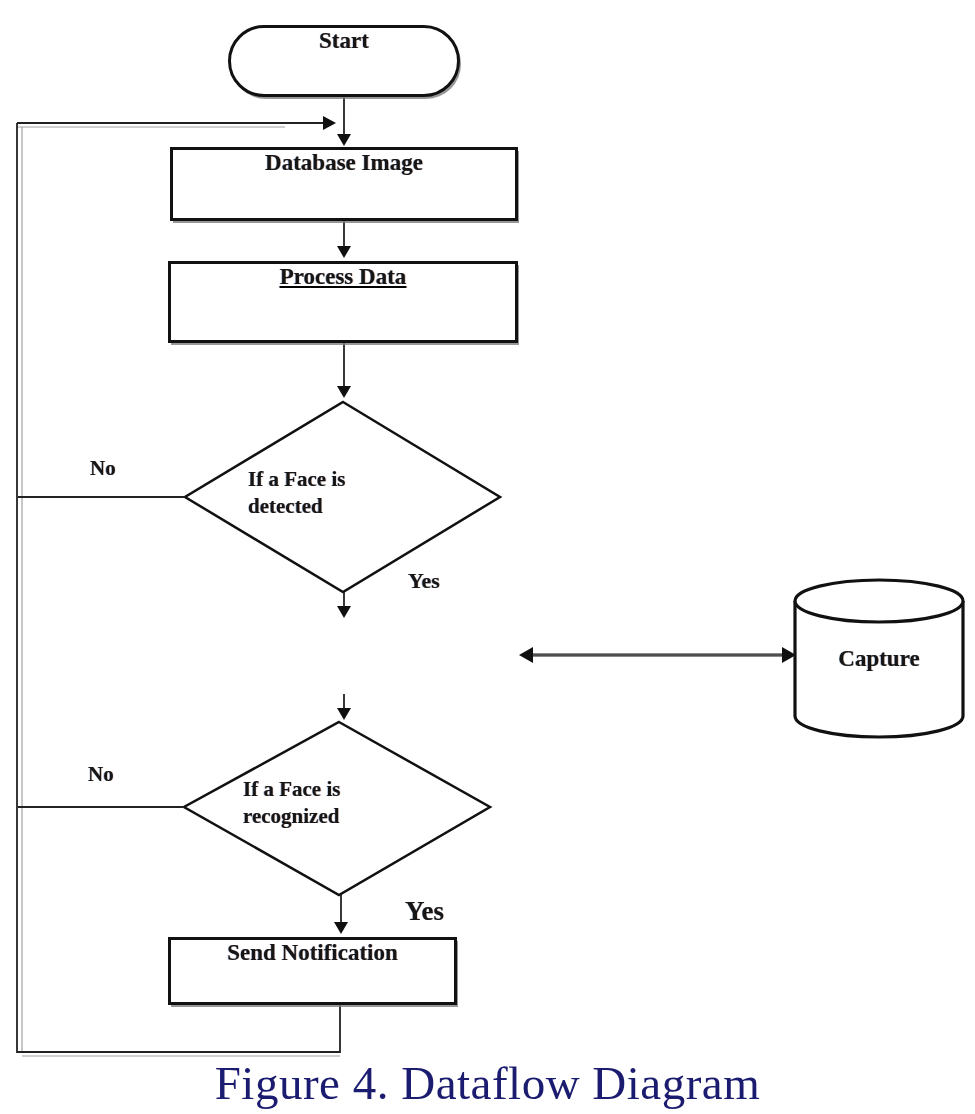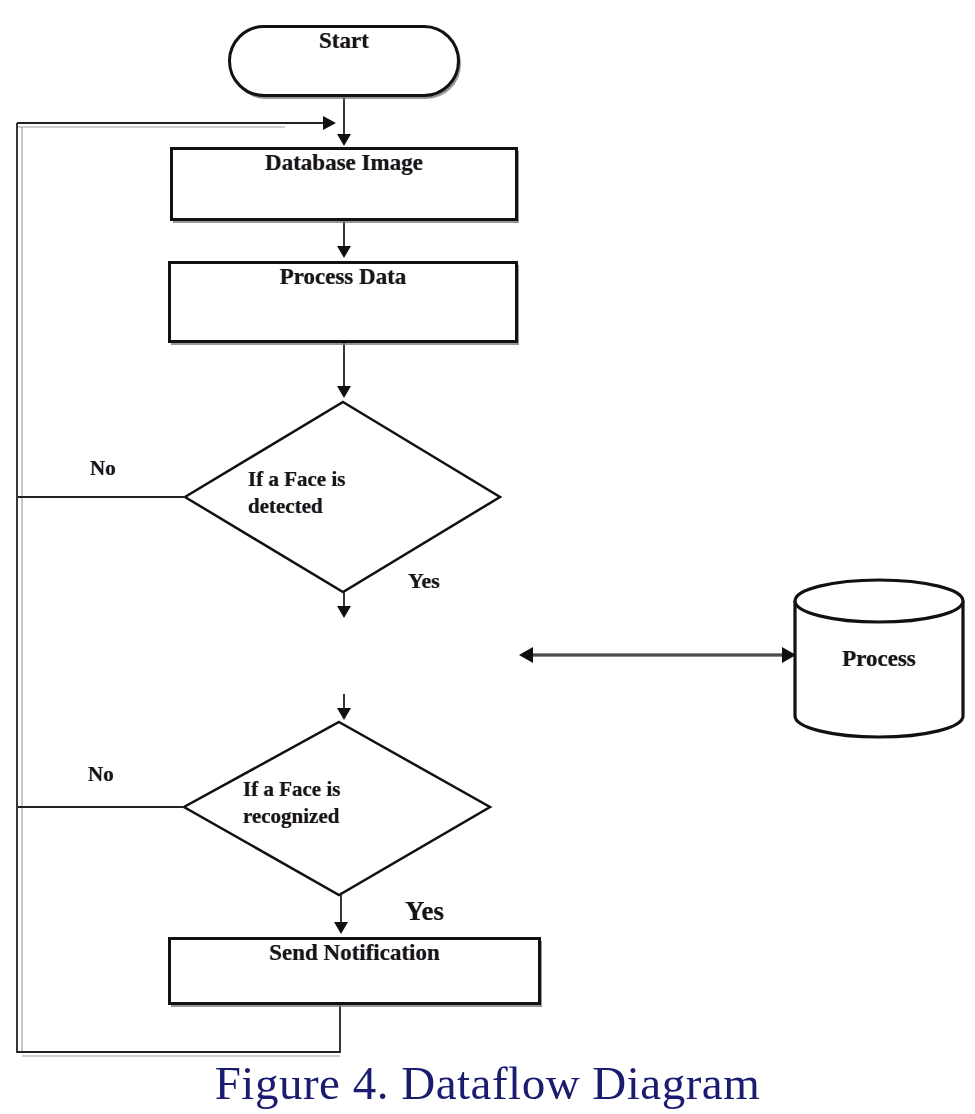--- a/index.html
+++ b/index.html
@@ -108,42 +108,42 @@
   </svg>
 
   <div class="node stadium" style="left:228px;top:25px;width:232px;height:72px;">
     <span class="node-label">Start</span>
   </div>
 
   <div class="node" style="left:170px;top:147px;width:348px;height:74px;">
     <span class="node-label">Database Image</span>
   </div>
 
-  <div class="node" style="left:168px;top:261px;width:350px;height:82px;">
+  <div class="node" style="left:168px;top:261px;width:350px;height:82px;text-decoration:underline;">
     <span class="node-label">Process Data</span>
   </div>
 
   <div class="diamond-label" style="left:248px;top:466px;width:195px;">
     <div>If a Face is</div>
     <div>detected</div>
   </div>
 
   <span class="free-label" style="left:90px;top:456px;font-size:21px;">No</span>
   <span class="free-label" style="left:408px;top:568px;font-size:22px;">Yes</span>
 
 
-  <span class="free-label" style="left:813px;top:646px;width:132px;text-align:center;font-size:23px;">Process</span>
+  <span class="free-label" style="left:813px;top:646px;width:132px;text-align:center;font-size:23px;">Capture</span>
 
   <div class="diamond-label" style="left:243px;top:776px;width:195px;">
     <div>If a Face is</div>
     <div>recognized</div>
   </div>
 
   <span class="free-label" style="left:88px;top:762px;font-size:21px;">No</span>
   <span class="free-label" style="left:405px;top:896px;font-size:27px;">Yes</span>
 
-  <div class="node" style="left:168px;top:937px;width:373px;height:68px;">
+  <div class="node" style="left:168px;top:937px;width:289px;height:68px;">
     <span class="node-label">Send Notification</span>
   </div>
 
   <div id="caption">Figure 4. Dataflow Diagram</div>
 
 </div>
 
 </body></html>

